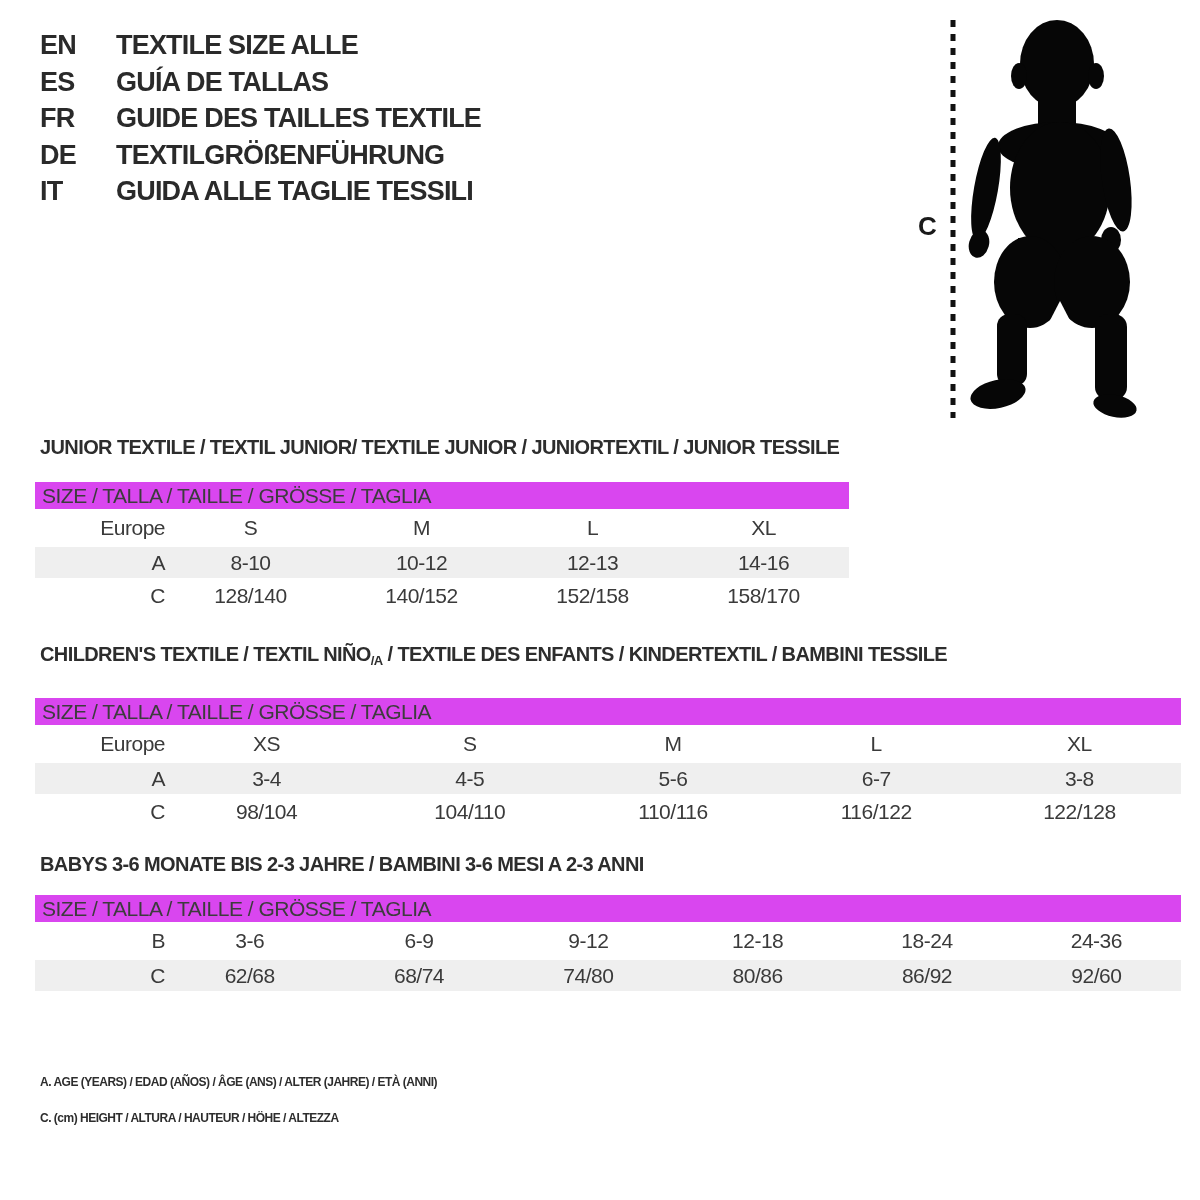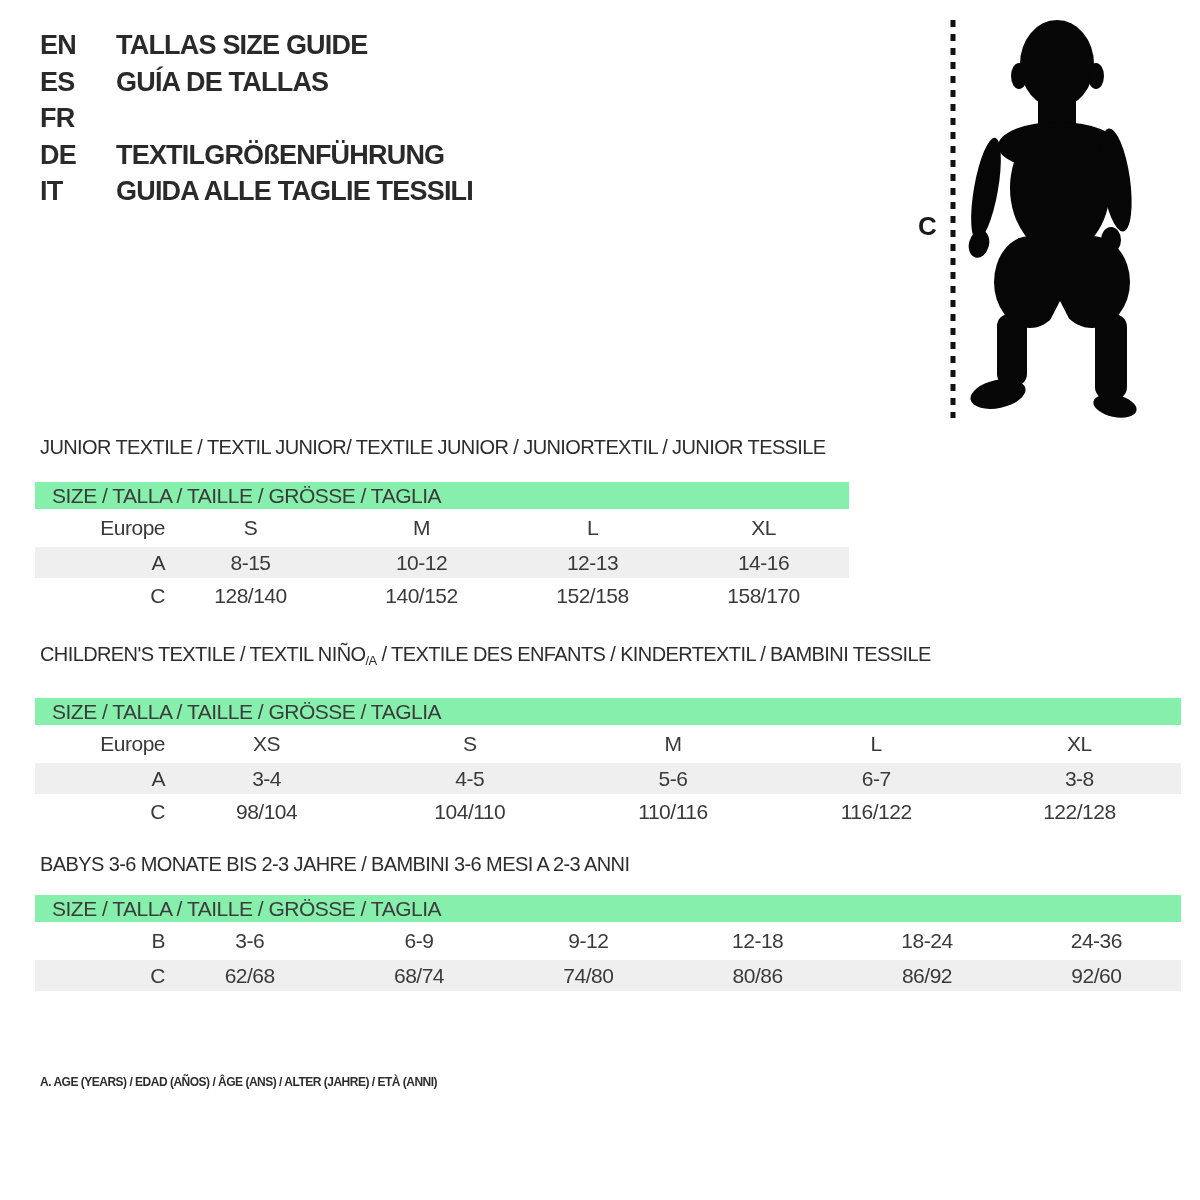--- a/index.html
+++ b/index.html
@@ -15,26 +15,26 @@
             letter-spacing:-0.8px;color:#2a2a2a;white-space:nowrap}
   .lang-code{width:76px}
   
   #figure-svg{position:absolute;left:930px;top:14px;width:220px;height:412px}
   #measure-c{position:absolute;left:918px;top:211px;font-size:26px;font-weight:bold;color:#1a1a1a}
   
   .size-section{position:absolute}
   .sec-junior{left:35px;top:436px;width:814px}
   .sec-children{left:35px;top:643px;width:1146px}
   .sec-babies{left:35px;top:848px;width:1146px}
-  .sec-title{margin:0;font-size:20px;line-height:22px;font-weight:normal;
+  .sec-title{margin:0;font-size:20px;line-height:22px;font-weight:bold;
              letter-spacing:-0.6px;color:#2d2d2d;padding-left:5px;white-space:nowrap}
   .sec-babies .sec-title{line-height:33px}
   .sub{font-size:13px;vertical-align:-4px}
-  .size-bar{background:#86efac;height:27px;line-height:28px;font-size:21px;
-            letter-spacing:-0.5px;color:#3c3c3c;padding-left:17px;white-space:nowrap;
+  .size-bar{background:#d946ef;height:27px;line-height:28px;font-size:21px;
+            letter-spacing:-0.5px;color:#3c3c3c;padding-left:7px;white-space:nowrap;
             overflow:hidden}
   .sec-junior .size-bar{margin-top:24px}
   .sec-children .size-bar{margin-top:26px}
   .sec-babies .size-bar{margin-top:14px}
   .size-table{width:100%;border-collapse:collapse;table-layout:fixed;margin-top:2px}
   .size-table td{height:31px;text-align:center;font-size:21px;letter-spacing:-0.5px;
                  color:#3a3a3a;padding:0}
   .size-table tr:first-child td{height:34px}
   .size-table td.rowlabel{text-align:right;padding-left:7px}
   .size-table tr{border-bottom:2px solid #fff}
@@ -43,28 +43,29 @@
   #legend{position:absolute;left:40px;top:1064px}
   .legend-line{font-weight:bold;font-size:12px;line-height:36px;
                letter-spacing:-0.5px;color:#2d2d2d;white-space:nowrap}
 </style>
 </head>
 <body>
 
 <div id="lang-block">
     <div class="lang-row">
       <span class="lang-code">EN</span>
-      <span class="lang-label">TALLAS SIZE GUIDE</span>
+      <span class="lang-label">TEXTILE SIZE ALLE</span>
     </div>
     <div class="lang-row">
       <span class="lang-code">ES</span>
       <span class="lang-label">GUÍA DE TALLAS</span>
     </div>
     <div class="lang-row">
       <span class="lang-code">FR</span>
+      <span class="lang-label">GUIDE DES TAILLES TEXTILE</span>
     </div>
     <div class="lang-row">
       <span class="lang-code">DE</span>
       <span class="lang-label">TEXTILGRÖßENFÜHRUNG</span>
     </div>
     <div class="lang-row">
       <span class="lang-code">IT</span>
       <span class="lang-label">GUIDA ALLE TAGLIE TESSILI</span>
     </div>
   </div>
@@ -111,21 +112,21 @@
       <tbody>
         <tr>
           <td class="rowlabel">Europe</td>
           <td>S</td>
           <td>M</td>
           <td>L</td>
           <td>XL</td>
         </tr>
         <tr class="shaded">
           <td class="rowlabel">A</td>
-          <td>8-15</td>
+          <td>8-10</td>
           <td>10-12</td>
           <td>12-13</td>
           <td>14-16</td>
         </tr>
         <tr>
           <td class="rowlabel">C</td>
           <td>128/140</td>
           <td>140/152</td>
           <td>152/158</td>
           <td>158/170</td>
@@ -210,13 +211,14 @@
           <td>80/86</td>
           <td>86/92</td>
           <td>92/60</td>
         </tr>
       </tbody>
     </table>
 </section>
 
 <div id="legend">
     <div class="legend-line">A. AGE (YEARS) / EDAD (AÑOS) / ÂGE (ANS) / ALTER (JAHRE) / ETÀ (ANNI)</div>
+    <div class="legend-line">C. (cm) HEIGHT / ALTURA / HAUTEUR / HÖHE / ALTEZZA</div>
   </div>
 
 </body></html>

